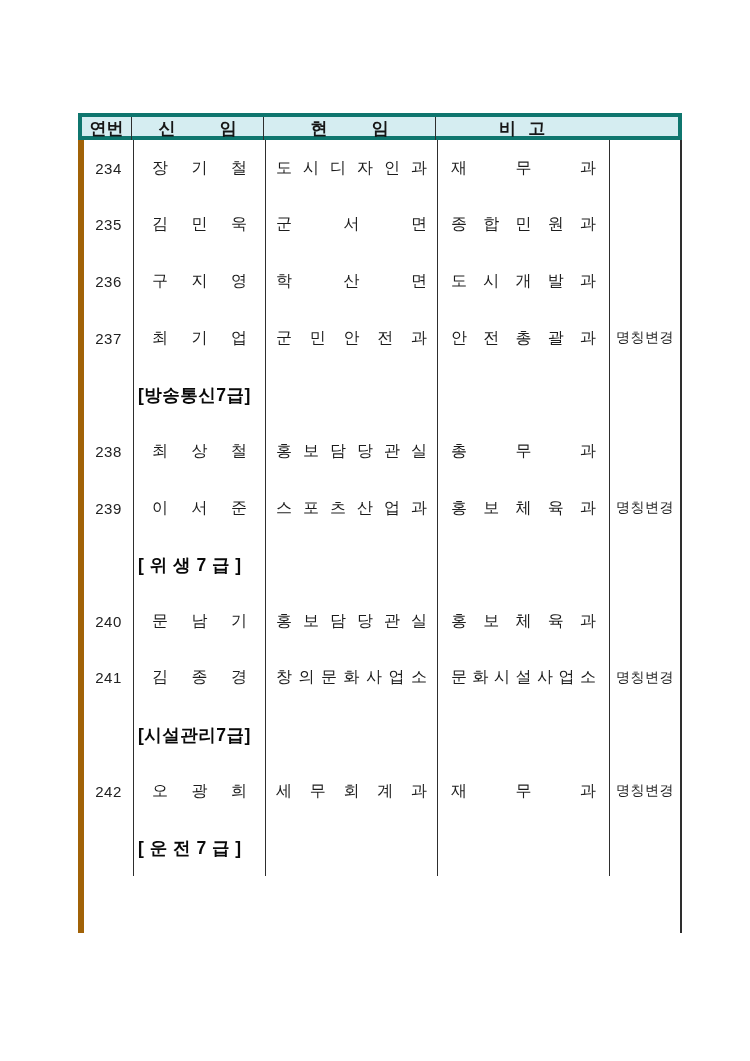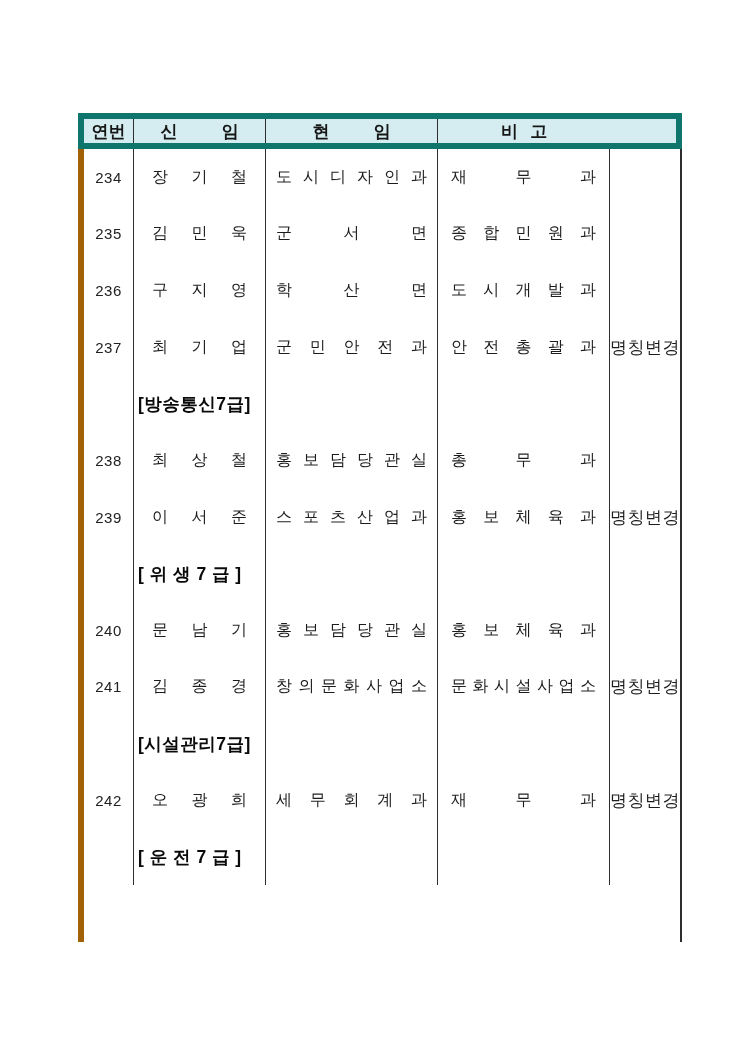--- a/index.html
+++ b/index.html
@@ -18,23 +18,23 @@
     position:absolute;
     left:78px; top:113px;
     width:604px;
     box-sizing:border-box;
   }
   
   .thead {
     box-sizing:border-box;
     display:grid;
     grid-template-columns:50px 132px 172px 172px 1fr;
-    height:36px;
+    height:27px;
     background:#d5edf1;
-    border:6px solid #0f766e;
+    border:4px solid #0f766e;
   }
   .th {
     display:flex; align-items:center; justify-content:center;
     font-weight:700;
     font-size:17px;
     color:#161616;
     border-right:1.5px solid #2e2e2e;
     box-sizing:border-box;
     white-space:pre;
   }
@@ -70,21 +70,21 @@
   .pad-name { padding:0 18px; }
   .pad-new  { padding:0 10px; }
   .pad-cur  { padding:0 13px; }
   .num {
     font-family:"Liberation Sans", sans-serif;
     font-size:15px;
     letter-spacing:0.5px;
     color:#222;
   }
   .note-cell {
-    font-size:17px;
+    font-size:14px;
     letter-spacing:0.5px;
   }
   .section-title-cell {
     justify-content:flex-start;
     padding-left:4px;
     font-family:"Liberation Sans", sans-serif;
     font-weight:900;
     font-size:17.5px;
     letter-spacing:0.5px;
     color:#0a0a0a;

